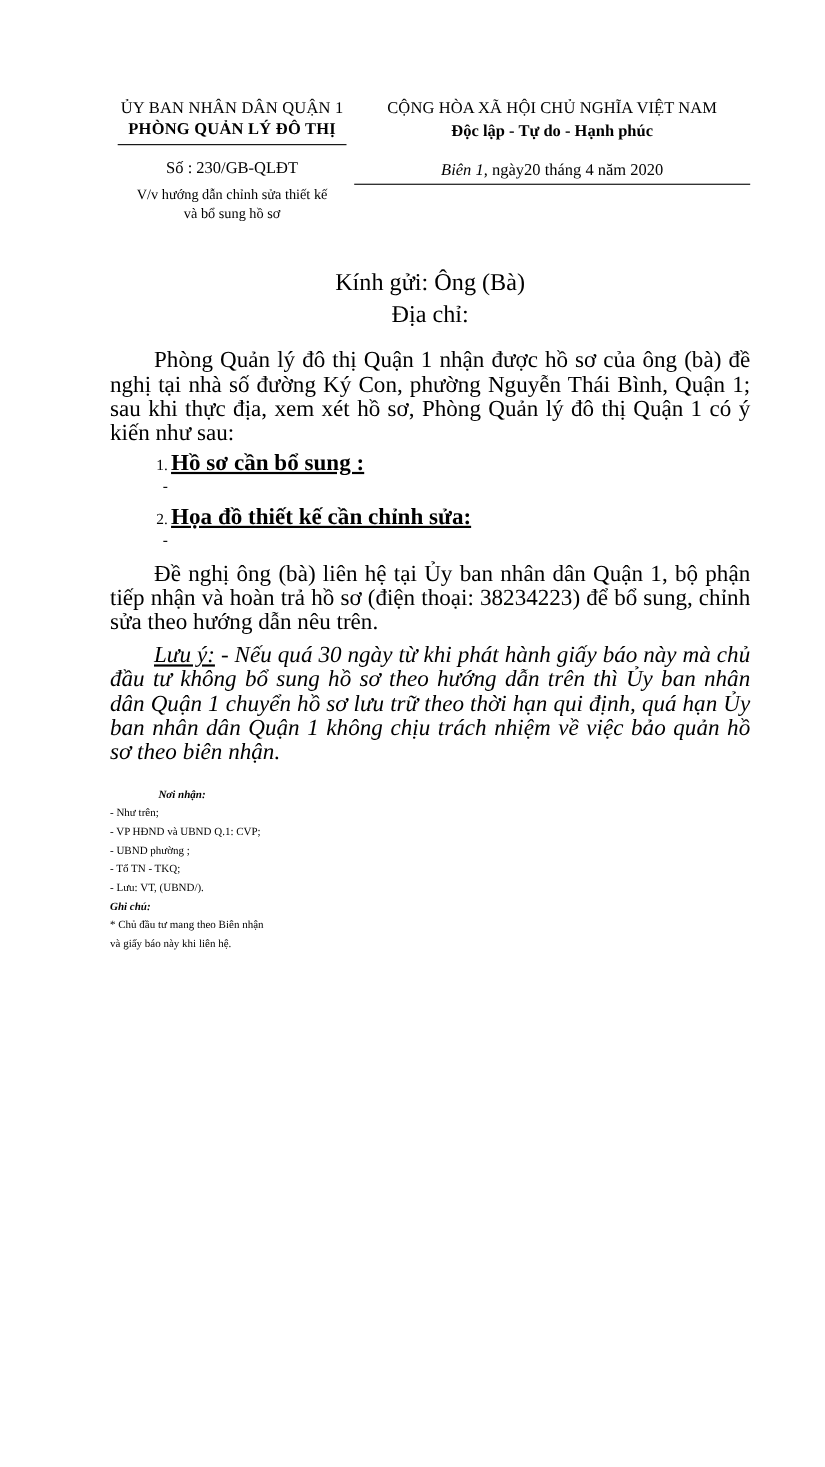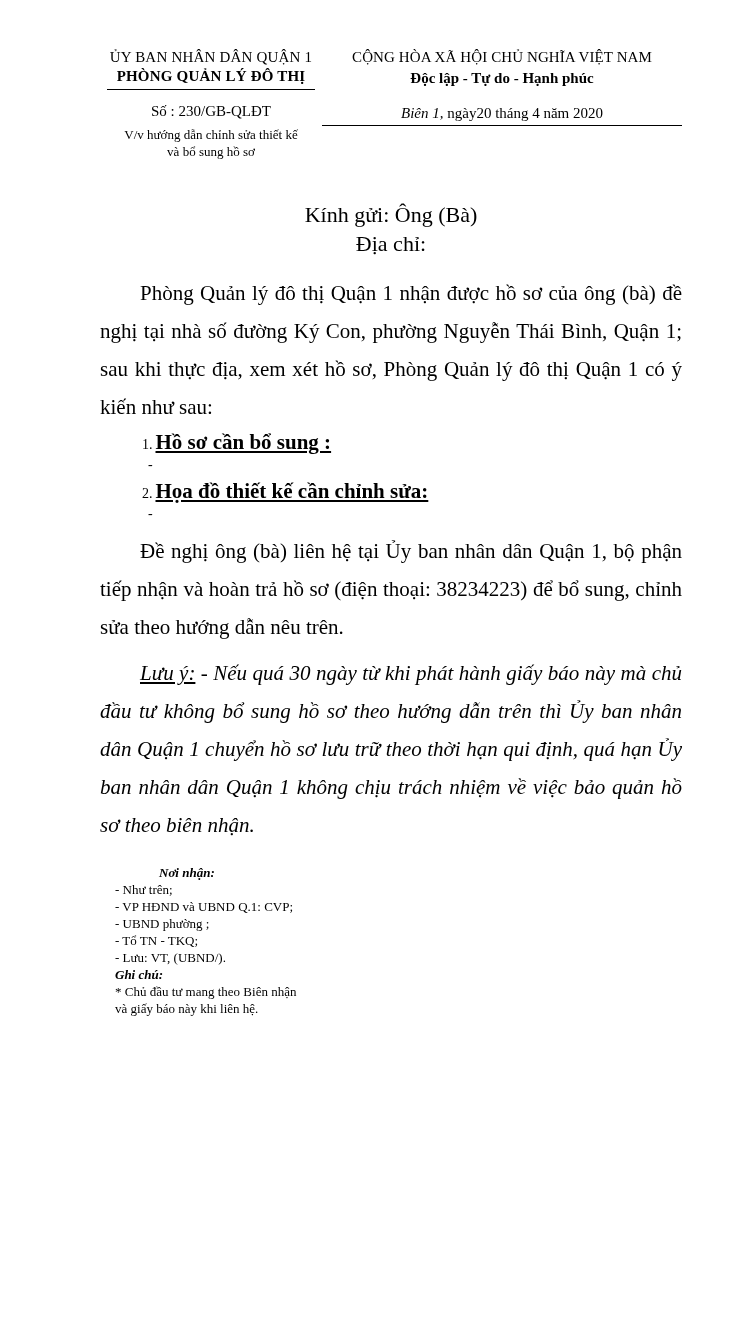--- a/index.html
+++ b/index.html
@@ -5,21 +5,21 @@
   * { margin: 0; padding: 0; box-sizing: border-box; }
   html, body { background: #ffffff; }
   .page {
     position: relative;
     width: 750px;
     height: 1334px;
     margin: 0 auto;
     background: #ffffff;
     color: #000000;
     font-family: "Liberation Serif", serif;
-    padding: 48px 68px 0 100px;
+    padding: 90px 68px 0 100px;
     overflow: hidden;
   }
 
   
   .header { display: flex; align-items: flex-start; }
   .header-left { width: 222px; text-align: center; flex-shrink: 0; }
   .header-right { flex: 1; text-align: center; }
 
   .org-line1 { font-size: 15px; line-height: 19px; letter-spacing: 0.2px; }
   .org-line2 { font-size: 15px; line-height: 19px; font-weight: bold; letter-spacing: 0.2px; }
@@ -32,37 +32,37 @@
   .date-line { font-size: 15px; line-height: 19px; margin-top: 16px; white-space: pre; }
   .date-place { font-style: italic; }
   .rule-right { border-bottom: 1px solid #000; width: 100%; margin: 2px auto 0; }
 
   
   .salutation { text-align: center; margin-top: 40px; font-size: 22px; line-height: 29px; }
 
   
   .para {
     font-size: 21px;
-    line-height: 38px;
+    line-height: 22px;
     text-align: justify;
     text-indent: 40px;
     margin-top: 8px;
   }
   .para.first { margin-top: 16px; }
 
   .item { margin-left: 42px; margin-top: 4px; }
   .item-num { font-size: 14px; }
   .item-title { font-size: 21px; font-weight: bold; text-decoration: underline; margin-left: 3px; }
   .dash { font-size: 14px; line-height: 20px; margin-left: 48px; }
 
   .note { font-style: italic; }
   .note-label { text-decoration: underline; }
 
   
-  .footer { margin-top: 20px; font-size: 13px; line-height: 17px; margin-left: 15px; }
+  .footer { margin-top: 20px; font-size: 10px; line-height: 17px; }
   .recipients-label { font-weight: bold; font-style: italic; margin-left: 44px; }
   .recipient-line {}
   .ghichu-label { font-weight: bold; font-style: italic; }
   .footnote-line {}
 </style>
 </head>
 <body>
 
 <div class="page">
 

